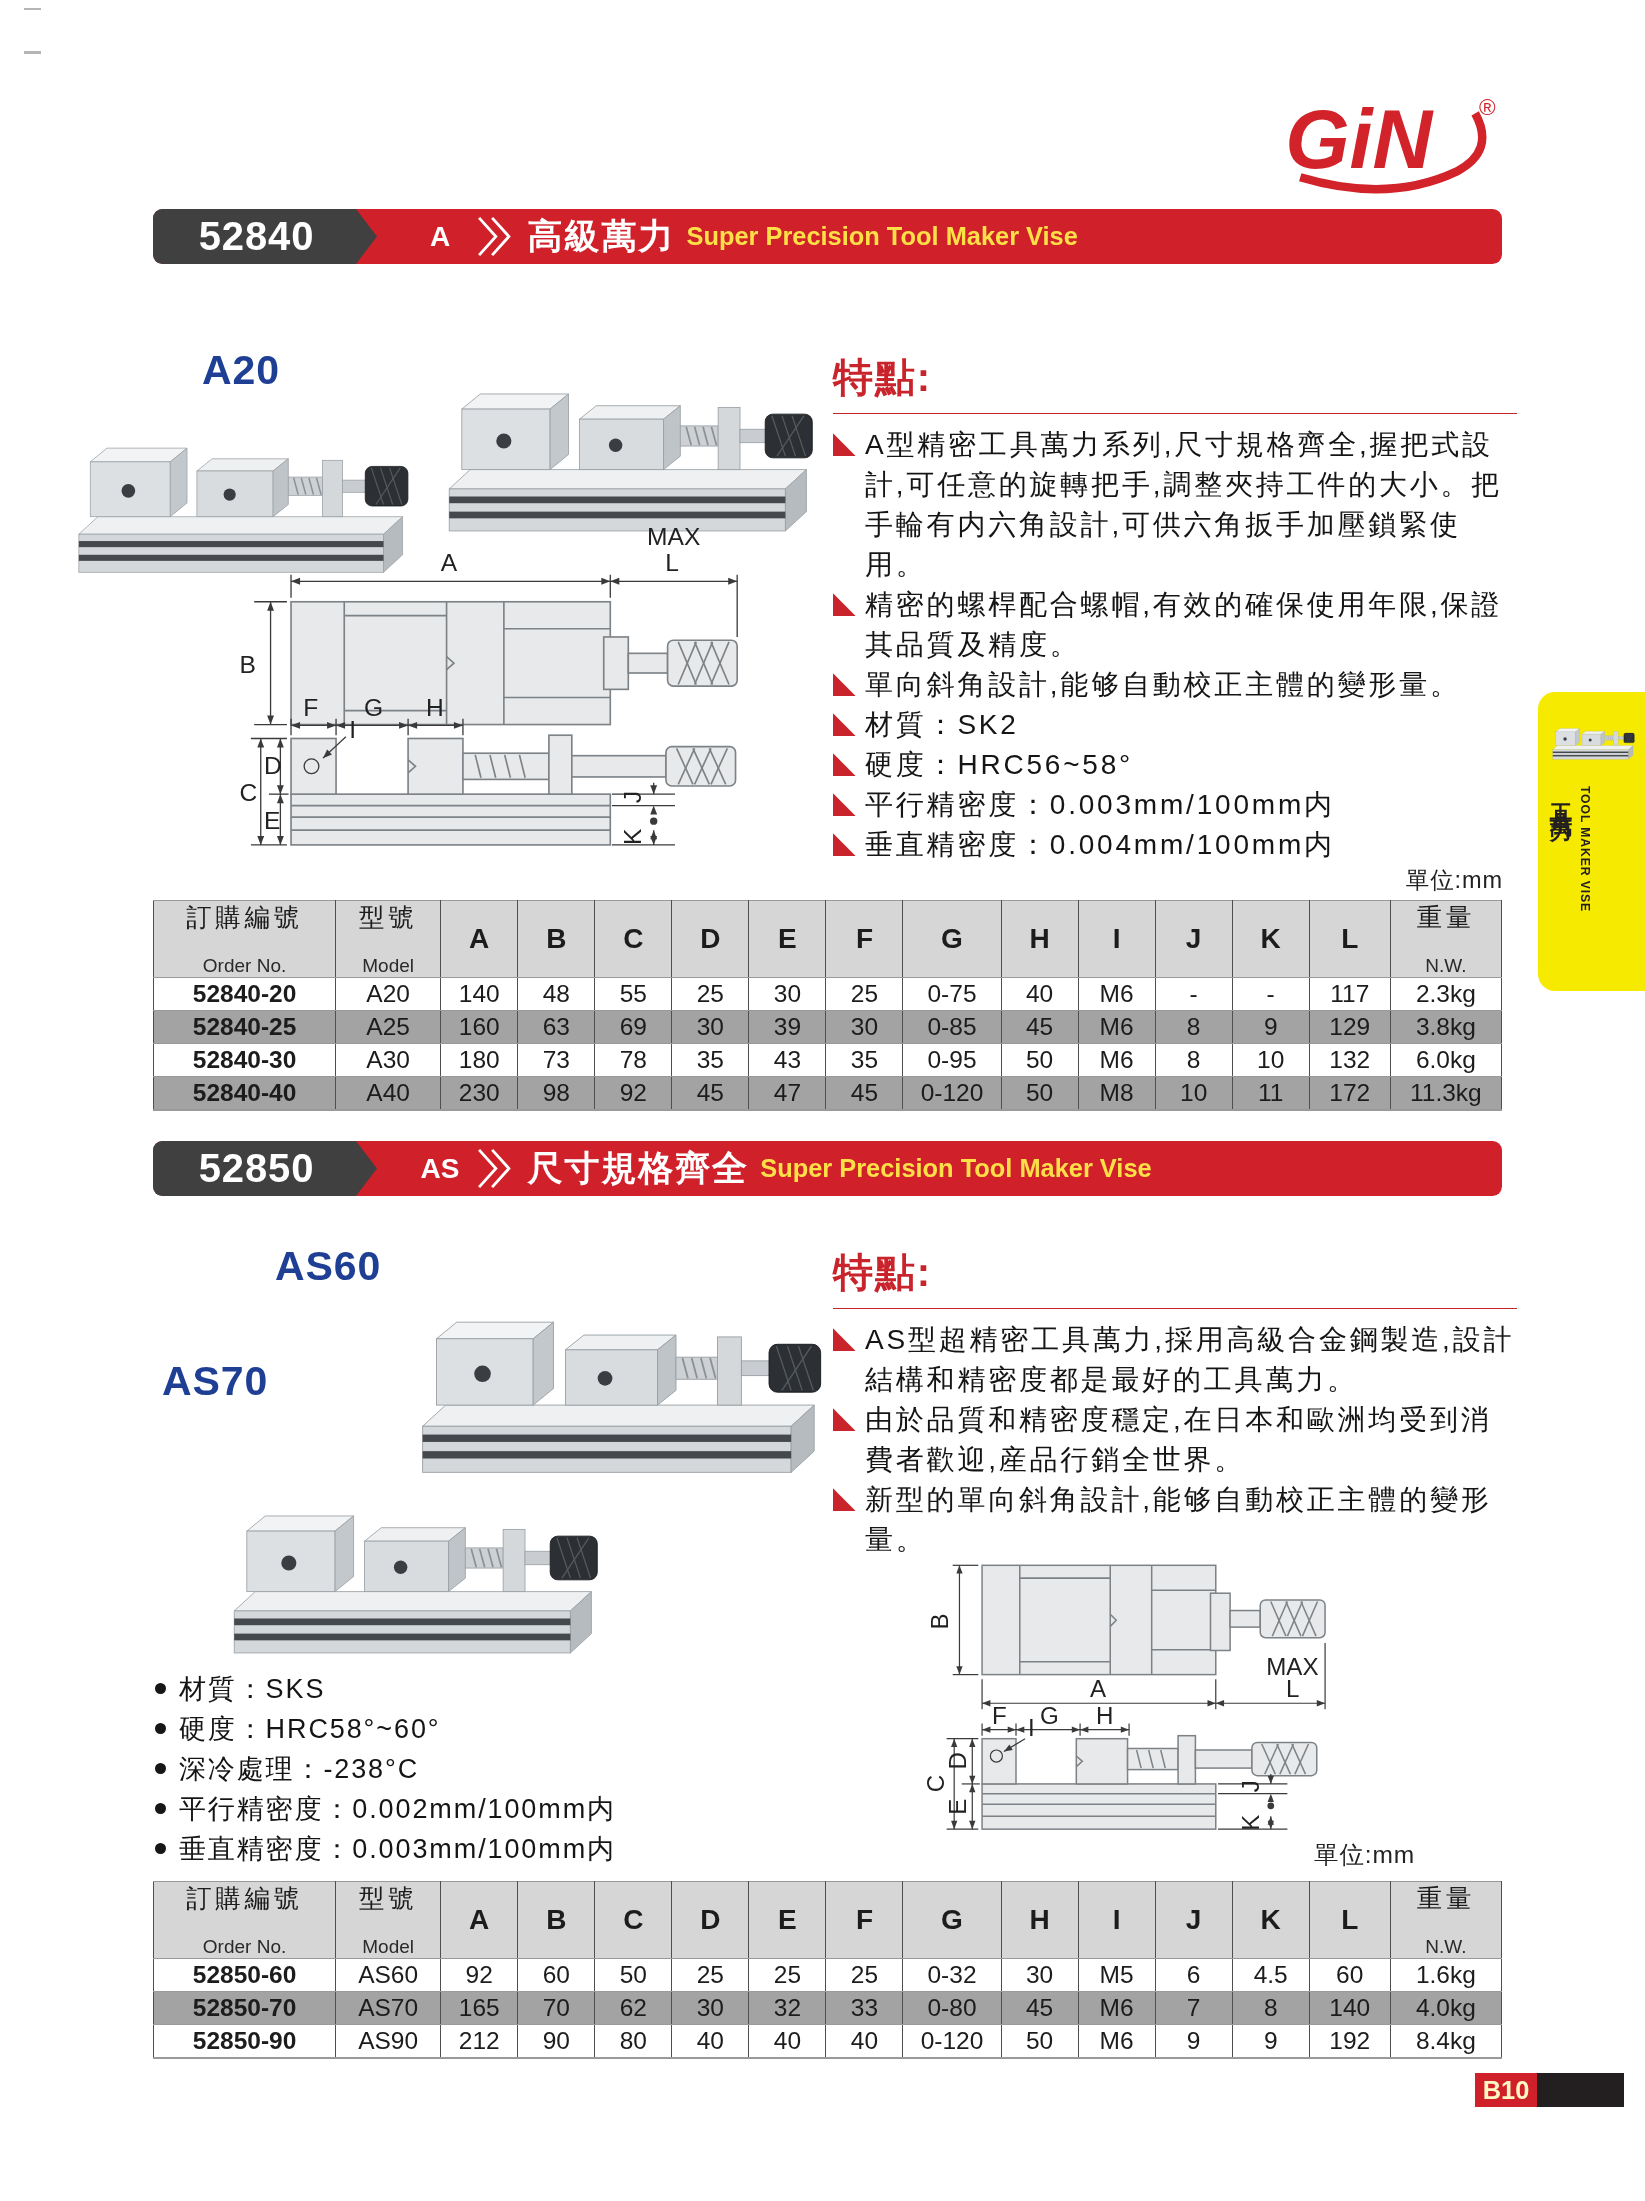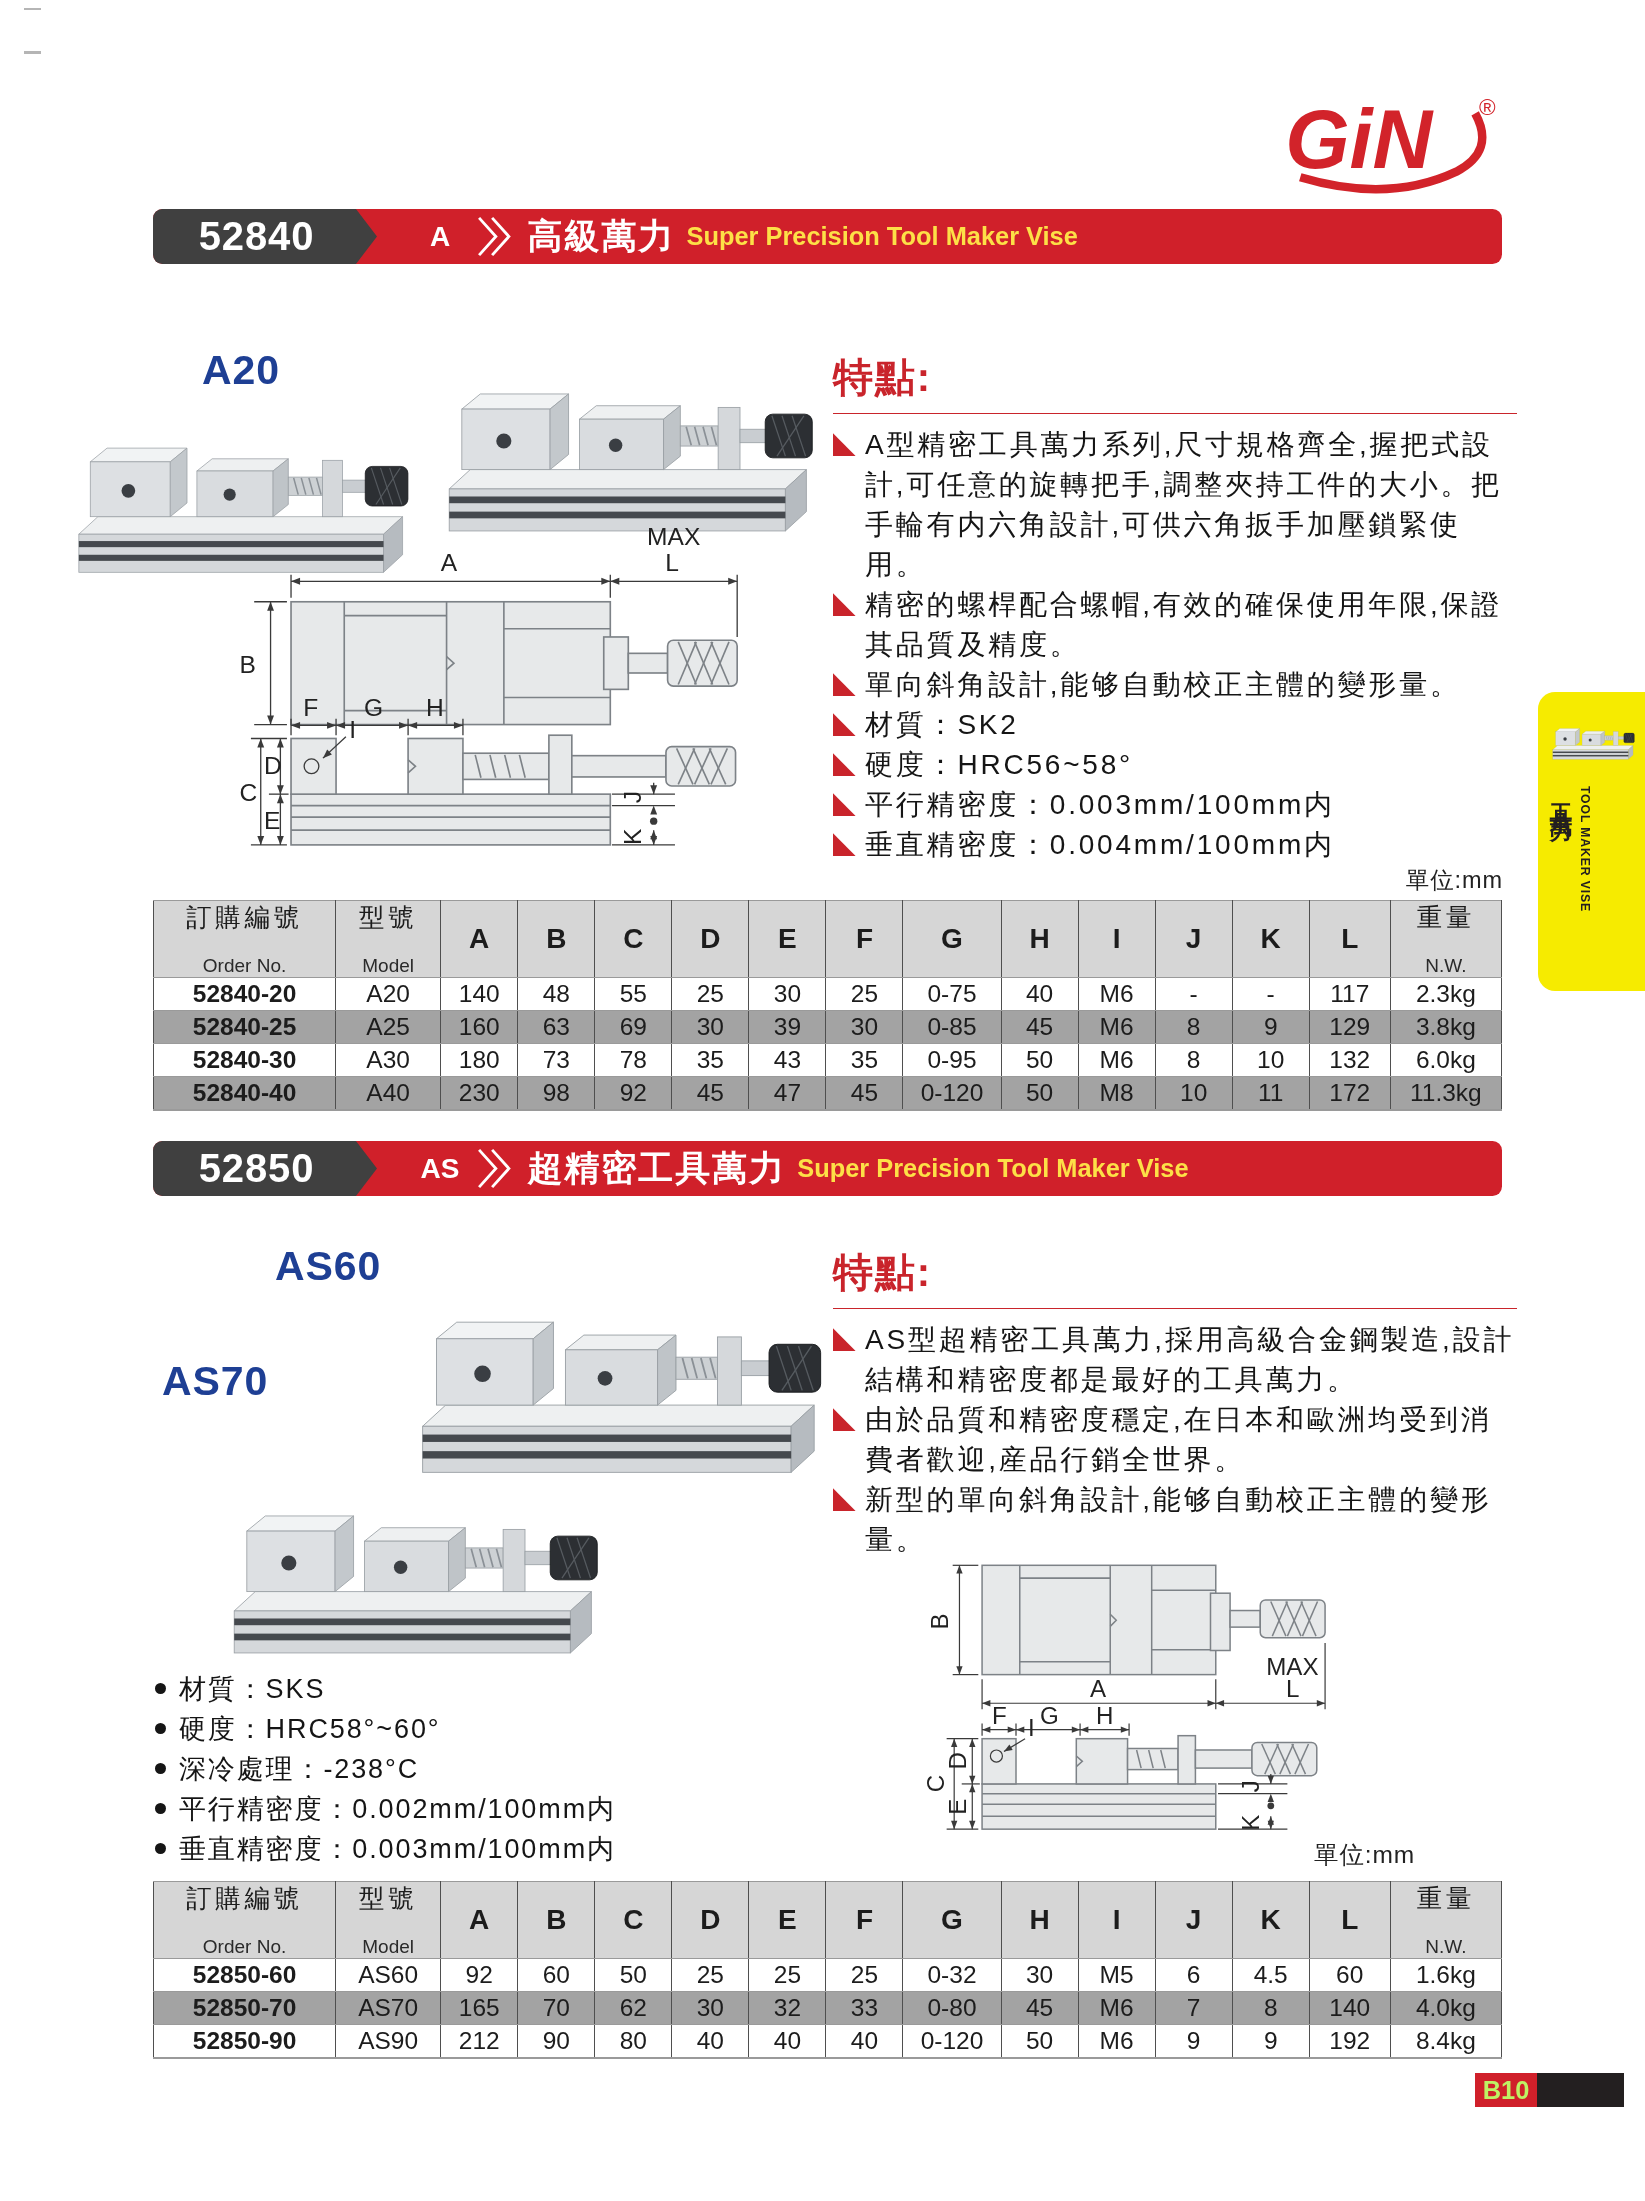--- a/index.html
+++ b/index.html
@@ -68,21 +68,21 @@
 
   
   .side-tab { position:absolute; left:1538px; top:692px; width:107px; height:299px; background:#f6eb00;
               border-radius:17px 0 0 17px; }
   .tab-text { position:absolute; left:7.5px; top:94px; display:flex; flex-direction:row; }
   .tab-zh { writing-mode:vertical-rl; font-size:22.6px; font-weight:bold; color:#231f20; letter-spacing:4.7px; }
   .tab-en { writing-mode:vertical-rl; font-size:12.2px; font-weight:bold; color:#231f20; letter-spacing:0.9px; margin-left:1.9px; }
 
   
   .page-badge { position:absolute; left:1475px; top:2073px; width:62px; height:34px; background:#d0202a;
-                color:#bef264; font-size:25.4px; font-weight:bold; display:flex; align-items:center; justify-content:center; }
+                color:#fef9c3; font-size:25.4px; font-weight:bold; display:flex; align-items:center; justify-content:center; }
   .badge-bar { position:absolute; left:1537px; top:2073px; width:87px; height:34px; background:#231f20; }
 </style>
 </head>
 <body>
 
 <svg width="0" height="0" style="position:absolute" aria-hidden="true">
   <defs>
     <path id="ah" d="M0 0 L11 4.2 L11 -4.2 Z" fill="#3a3a3a"></path>
     <symbol id="vise" viewBox="0 0 470 270">
       <polygon points="30,195 430,195 455,172 55,172" fill="#eef0f1" stroke="#9aa0a5"></polygon>
@@ -414,21 +414,21 @@
 
 <div class="banner" style="top:1141px">
   <div class="banner-black">
     <span class="banner-code">52850</span>
   </div>
   <span class="banner-series">AS</span>
   <svg class="banner-chev" width="38" height="41" viewBox="0 0 40 44">
     <polyline points="4,2 22,22 4,42" fill="none" stroke="#fff" stroke-width="3"></polyline>
     <polyline points="18,2 36,22 18,42" fill="none" stroke="#fff" stroke-width="3"></polyline>
   </svg>
-  <span class="banner-zh">超精密工具萬力</span>
+  <span class="banner-zh">尺寸規格齊全</span>
   <span class="banner-en">Super Precision Tool Maker Vise</span>
 </div>
 
 <div class="model-label" style="left:275px;top:1243px">AS60</div>
 <div class="model-label" style="left:162px;top:1358px">AS70</div>
 
 <svg class="abs" style="left:395px;top:1245px" width="433" height="252" viewBox="0 0 470 270">
     <use href="#vise"></use>
   </svg>
 <svg class="abs" style="left:209px;top:1445px" width="395" height="231" viewBox="0 0 470 270">

